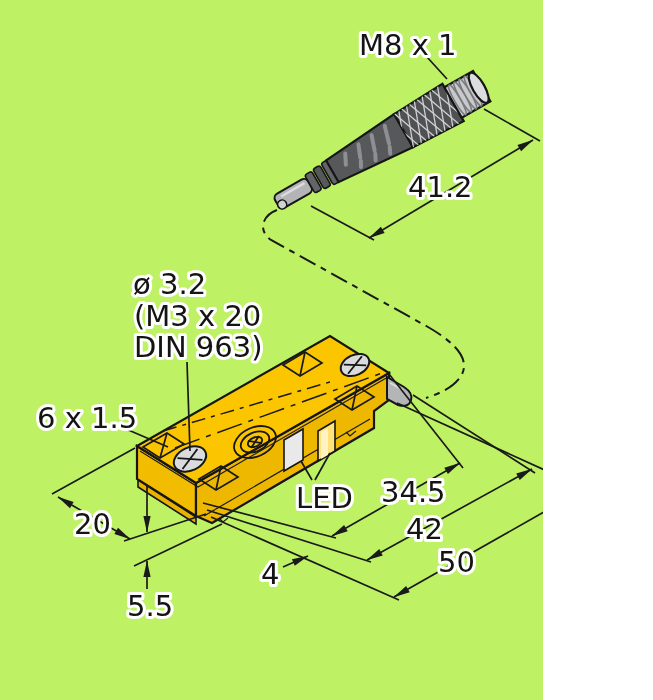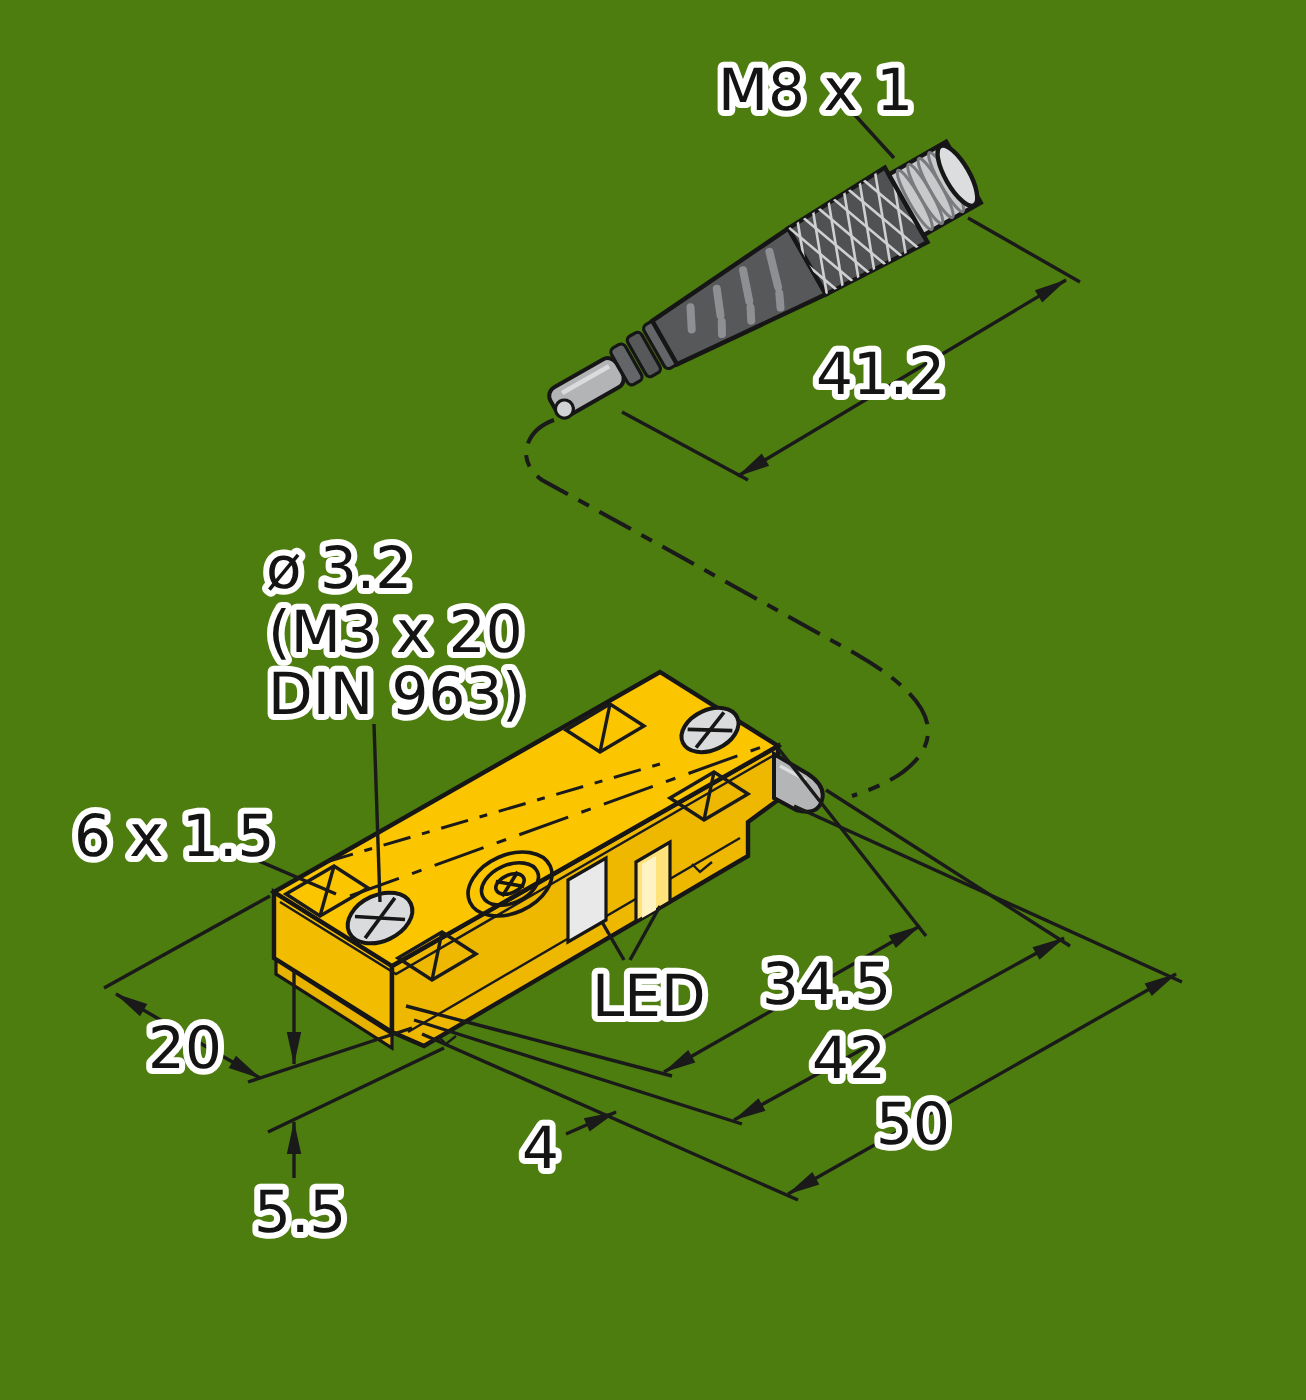--- a/index.html
+++ b/index.html
@@ -1,17 +1,17 @@
 <!DOCTYPE html>
 <html><head>
 <meta charset="utf-8">
 <style>
   html,body{margin:0;padding:0;background:#ffffff;}
   .canvas{
-    position:relative;width:653px;height:700px;background:#4d7c0f;overflow:hidden;
+    position:relative;width:543px;height:700px;background:#bef264;overflow:hidden;
     font-family:"DejaVu Sans","Liberation Sans",sans-serif;
   }
   svg{display:block;}
   svg text{
     font-family:"DejaVu Sans","Liberation Sans",sans-serif;
     font-size:29px;fill:#141414;
     paint-order:stroke;stroke:#ffffff;stroke-width:6px;stroke-linejoin:round;
   }
   .ln{stroke:#1a1a1a;stroke-width:1.7;fill:none;}
   .thin{stroke:#1a1a1a;stroke-width:1.2;fill:none;}

